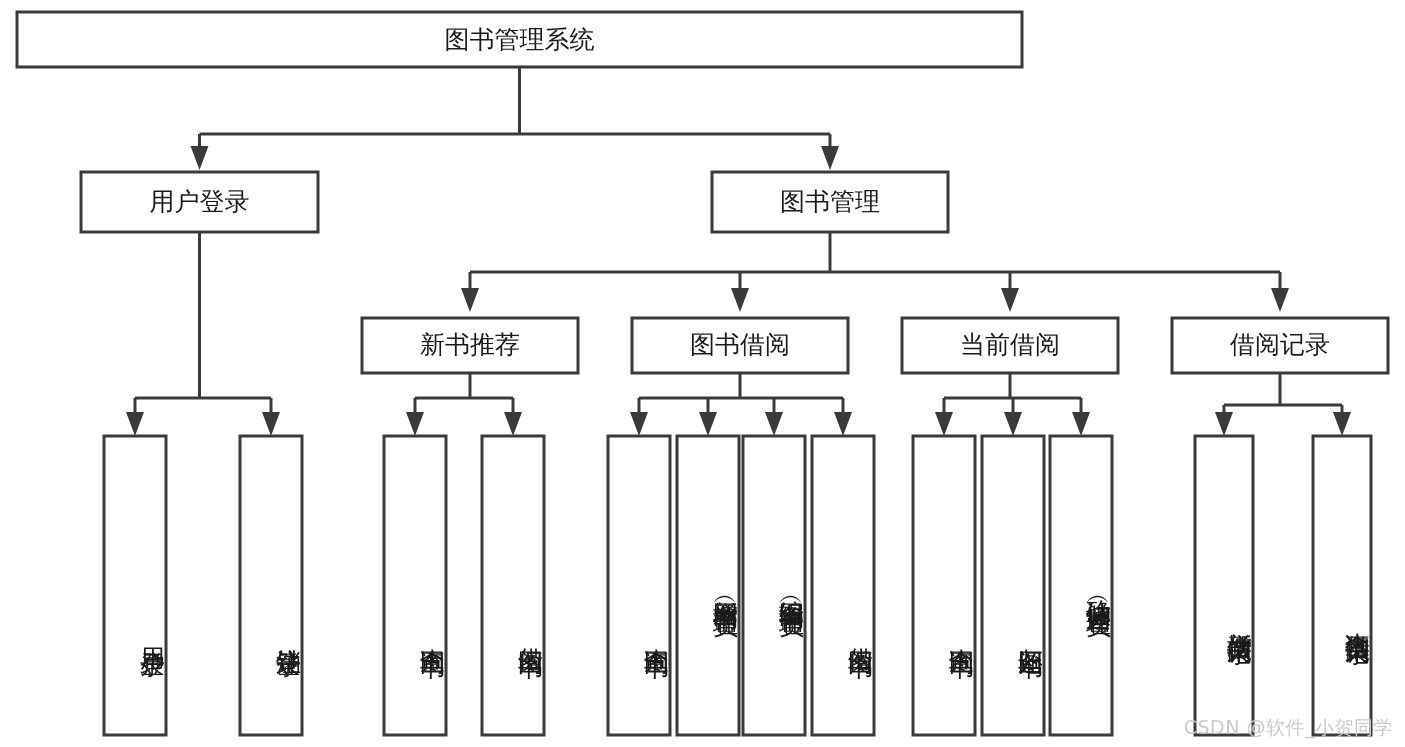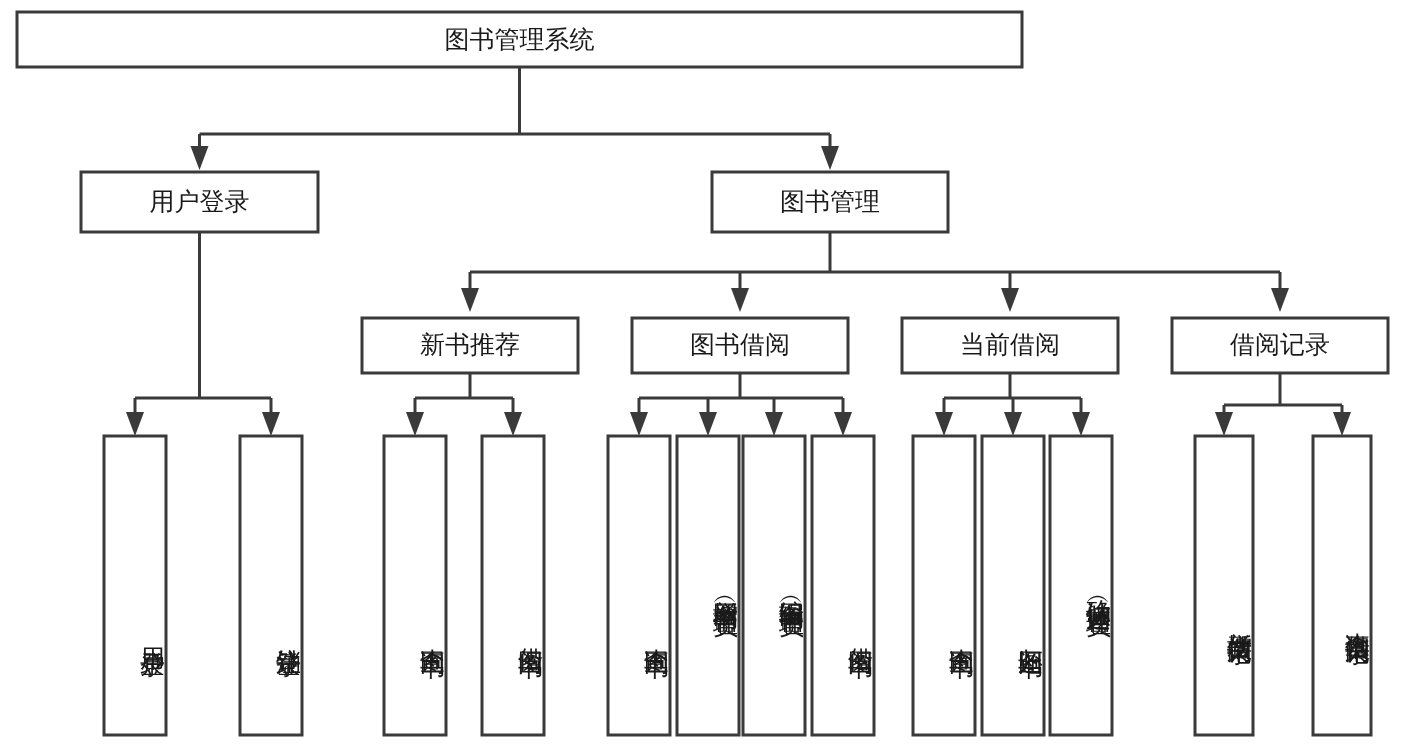--- a/index.html
+++ b/index.html
@@ -246,14 +246,15 @@
         <span style="padding-top: 6px;">确认归还（管理员）</span>
       </div>
       <div class="vlabel" style="left: 1195px; top: 436px; width: 58px; height: 299px;">
         <span style="padding-top: 65.5px;">新增借阅记录</span>
       </div>
       <div class="vlabel" style="left: 1313px; top: 436px; width: 58px; height: 299px;">
         <span style="padding-top: 65.5px;">查询借阅记录</span>
       </div>
     </div>
 
+  <div class="watermark-text">CSDN @软件_小贺同学</div>
 
 </div>
 
 </body></html>

